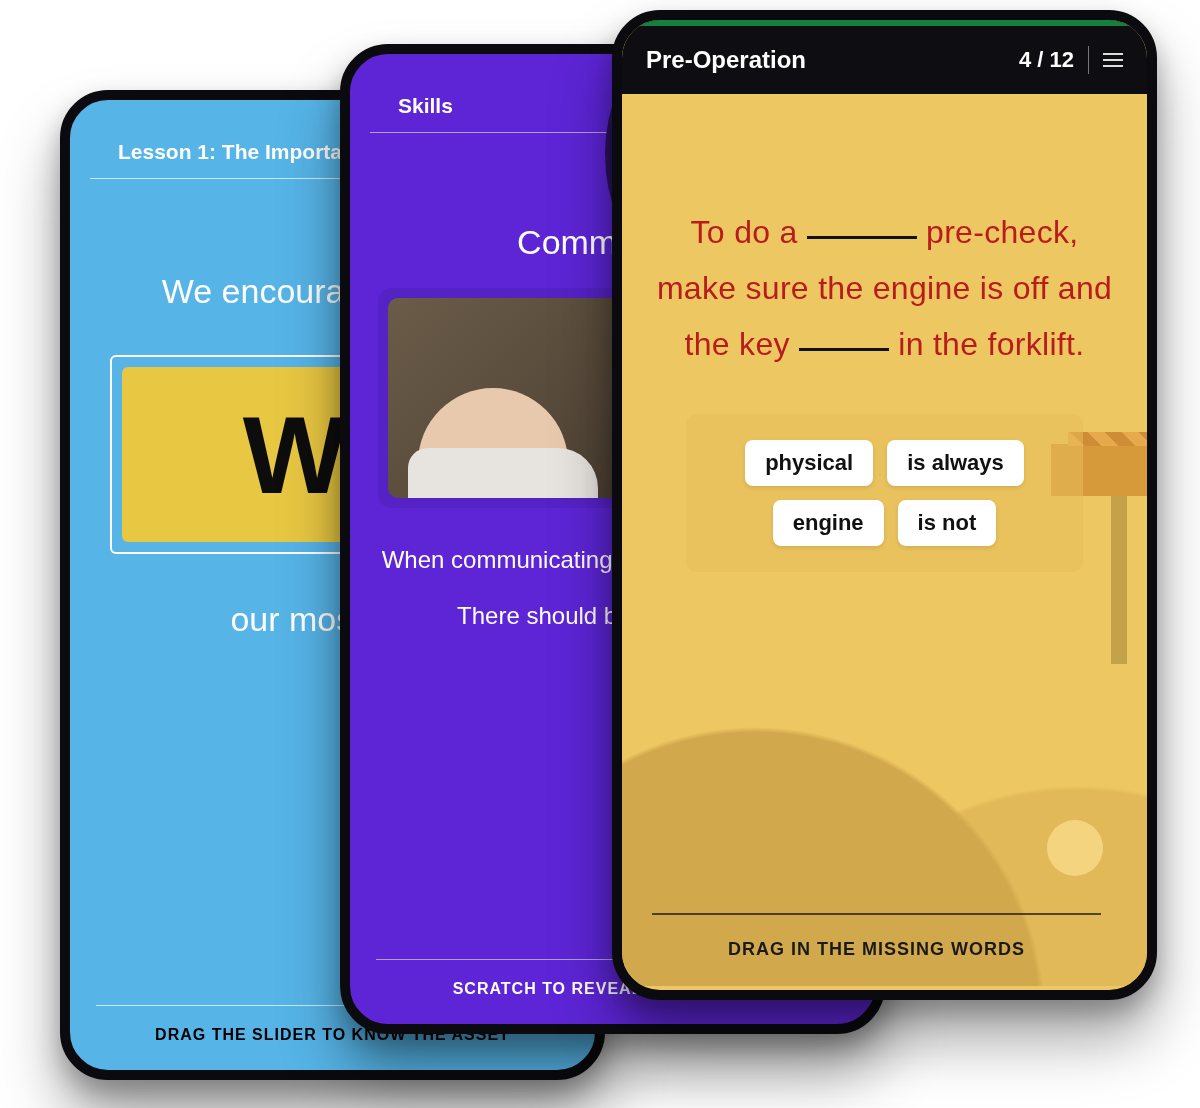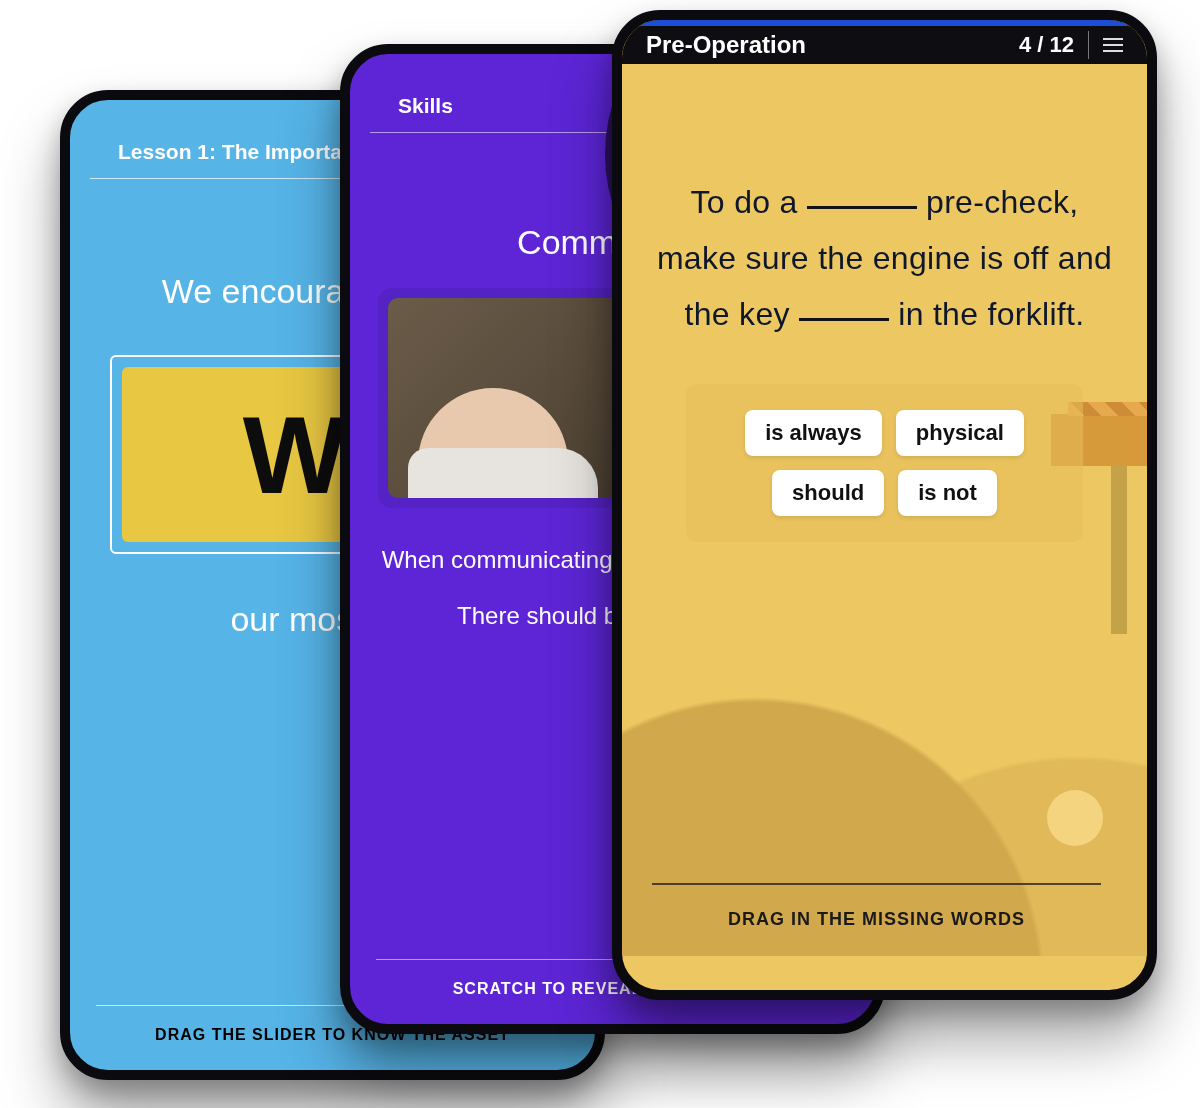--- a/index.html
+++ b/index.html
@@ -137,23 +137,23 @@
   }
 
   
   .card3 {
     left: 612px;
     top: 10px;
     background: #edc862;
   }
   .card3 .topbar {
     background:#0e0e12;
-    border-top:6px solid #1d4ed8;
+    border-top:6px solid #15803d;
     display:flex; align-items:center; justify-content:space-between;
-    padding: 5px 24px;
+    padding: 20px 24px;
   }
   .card3 .topbar .title3 {
     color:#fff; font-weight:800; font-size:24px;
   }
   .card3 .topbar .right {
     display:flex; align-items:center; gap:14px;
   }
   .card3 .topbar .counter {
     color:#fff; font-weight:800; font-size:22px;margin-left:44px;
   }
@@ -162,21 +162,21 @@
   }
   .hamburger { display:flex; flex-direction:column; gap:4px; cursor:pointer; }
   .hamburger span { width:20px; height:2px; background:#ddd; display:block; }
   .card3 .content {
     position:relative;
     padding: 110px 34px 0;
     height: calc(100% - 78px);
     overflow:hidden;
   }
   .sentence {
-    color:#0f172a; font-size:32px; font-weight:500; text-align:center; line-height:1.75;
+    color:#b91c1c; font-size:32px; font-weight:500; text-align:center; line-height:1.75;
     letter-spacing:0.3px;
   }
   .blank {
     display:inline-block;
     border-bottom: 3px solid #121212;
     width: 110px;
     transform: translateY(-4px);
   }
   .blank.short { width:90px; }
   .chips-box {
@@ -294,23 +294,23 @@
 
         <div class="sentence" style="position:relative;z-index:3;">
           <span>To do a</span>
           <span class="blank"></span>
           <span>pre-check, make sure the engine is off and the key</span>
           <span class="blank short"></span>
           <span>in the forklift.</span>
         </div>
 
         <div class="chips-box">
+          <div class="chip">physical</div>
           <div class="chip">is always</div>
-          <div class="chip">physical</div>
-          <div class="chip">should</div>
+          <div class="chip">engine</div>
           <div class="chip">is not</div>
         </div>
 
         <div class="bottom-hint">DRAG IN THE MISSING WORDS</div>
       </div>
     </div>
   </div>
 
 </div>
 

